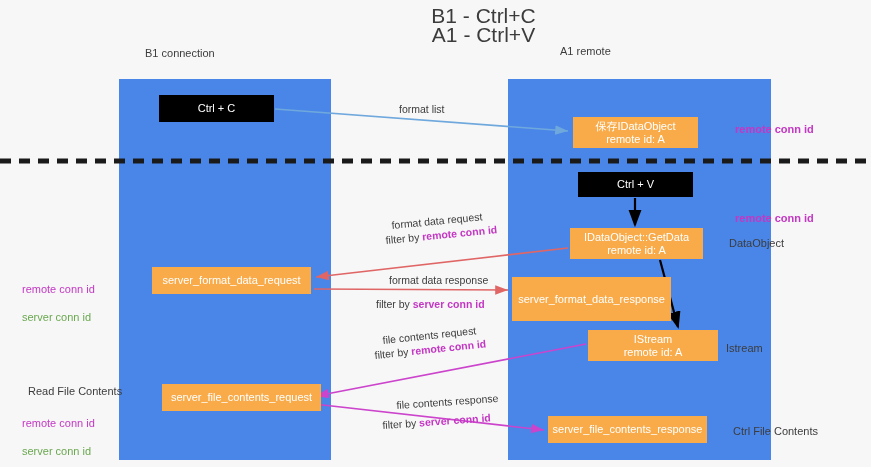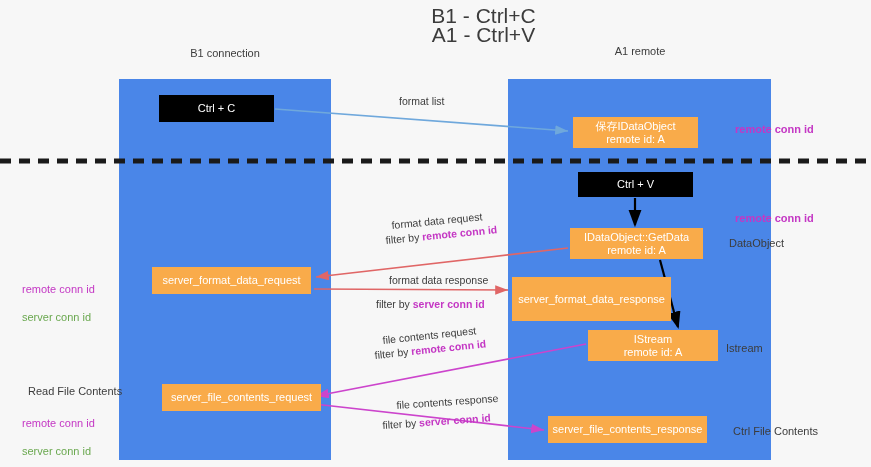--- a/index.html
+++ b/index.html
@@ -23,21 +23,21 @@
   #lane-a1{left:508px;top:79px;width:263px;height:381px;}
 
   
   .title{
     position:absolute;left:0;top:6px;width:871px;
     text-align:center;color:#3c3c3c;font-size:21px;line-height:19px;margin-left:48px;
   }
 
   
   .lane-head{
-    position:absolute;text-align:center;color:#3c3c3c;
+    position:absolute;color:#3c3c3c;
     font-size:11px;line-height:13px;
   }
   #head-b1{left:145px;top:47px;width:160px;}
   #head-a1{left:560px;top:45px;width:160px;}
 
   
   .node{
     position:absolute;
     box-sizing:border-box;
     display:flex;align-items:center;justify-content:center;
@@ -79,21 +79,21 @@
   #s-left-conn{left:22px;top:268px;}
   #s-read{left:28px;top:384px;}
   #s-left-conn2{left:22px;top:402px;}
 
   
   .alabel{
     position:absolute;color:#3c3c3c;font-size:10.5px;line-height:13px;
     white-space:nowrap;
   }
 
-  #l-formatlist{left:399px;top:95px;}
+  #l-formatlist{left:399px;top:103px;}
 
   #l-fdreq{left:391px;top:219px;transform:rotate(-5.5deg);transform-origin:left top;}
   #l-fdreq2{left:385px;top:234px;transform:rotate(-5.5deg);transform-origin:left top;font-weight:bold;}
 
   #l-fdres{left:389px;top:274px;}
   #l-fdres2{left:376px;top:298px;font-weight:bold;}
 
   #l-fcreq{left:382px;top:334px;transform:rotate(-6deg);transform-origin:left top;}
   #l-fcreq2{left:374px;top:349px;transform:rotate(-6deg);transform-origin:left top;font-weight:bold;}
 

